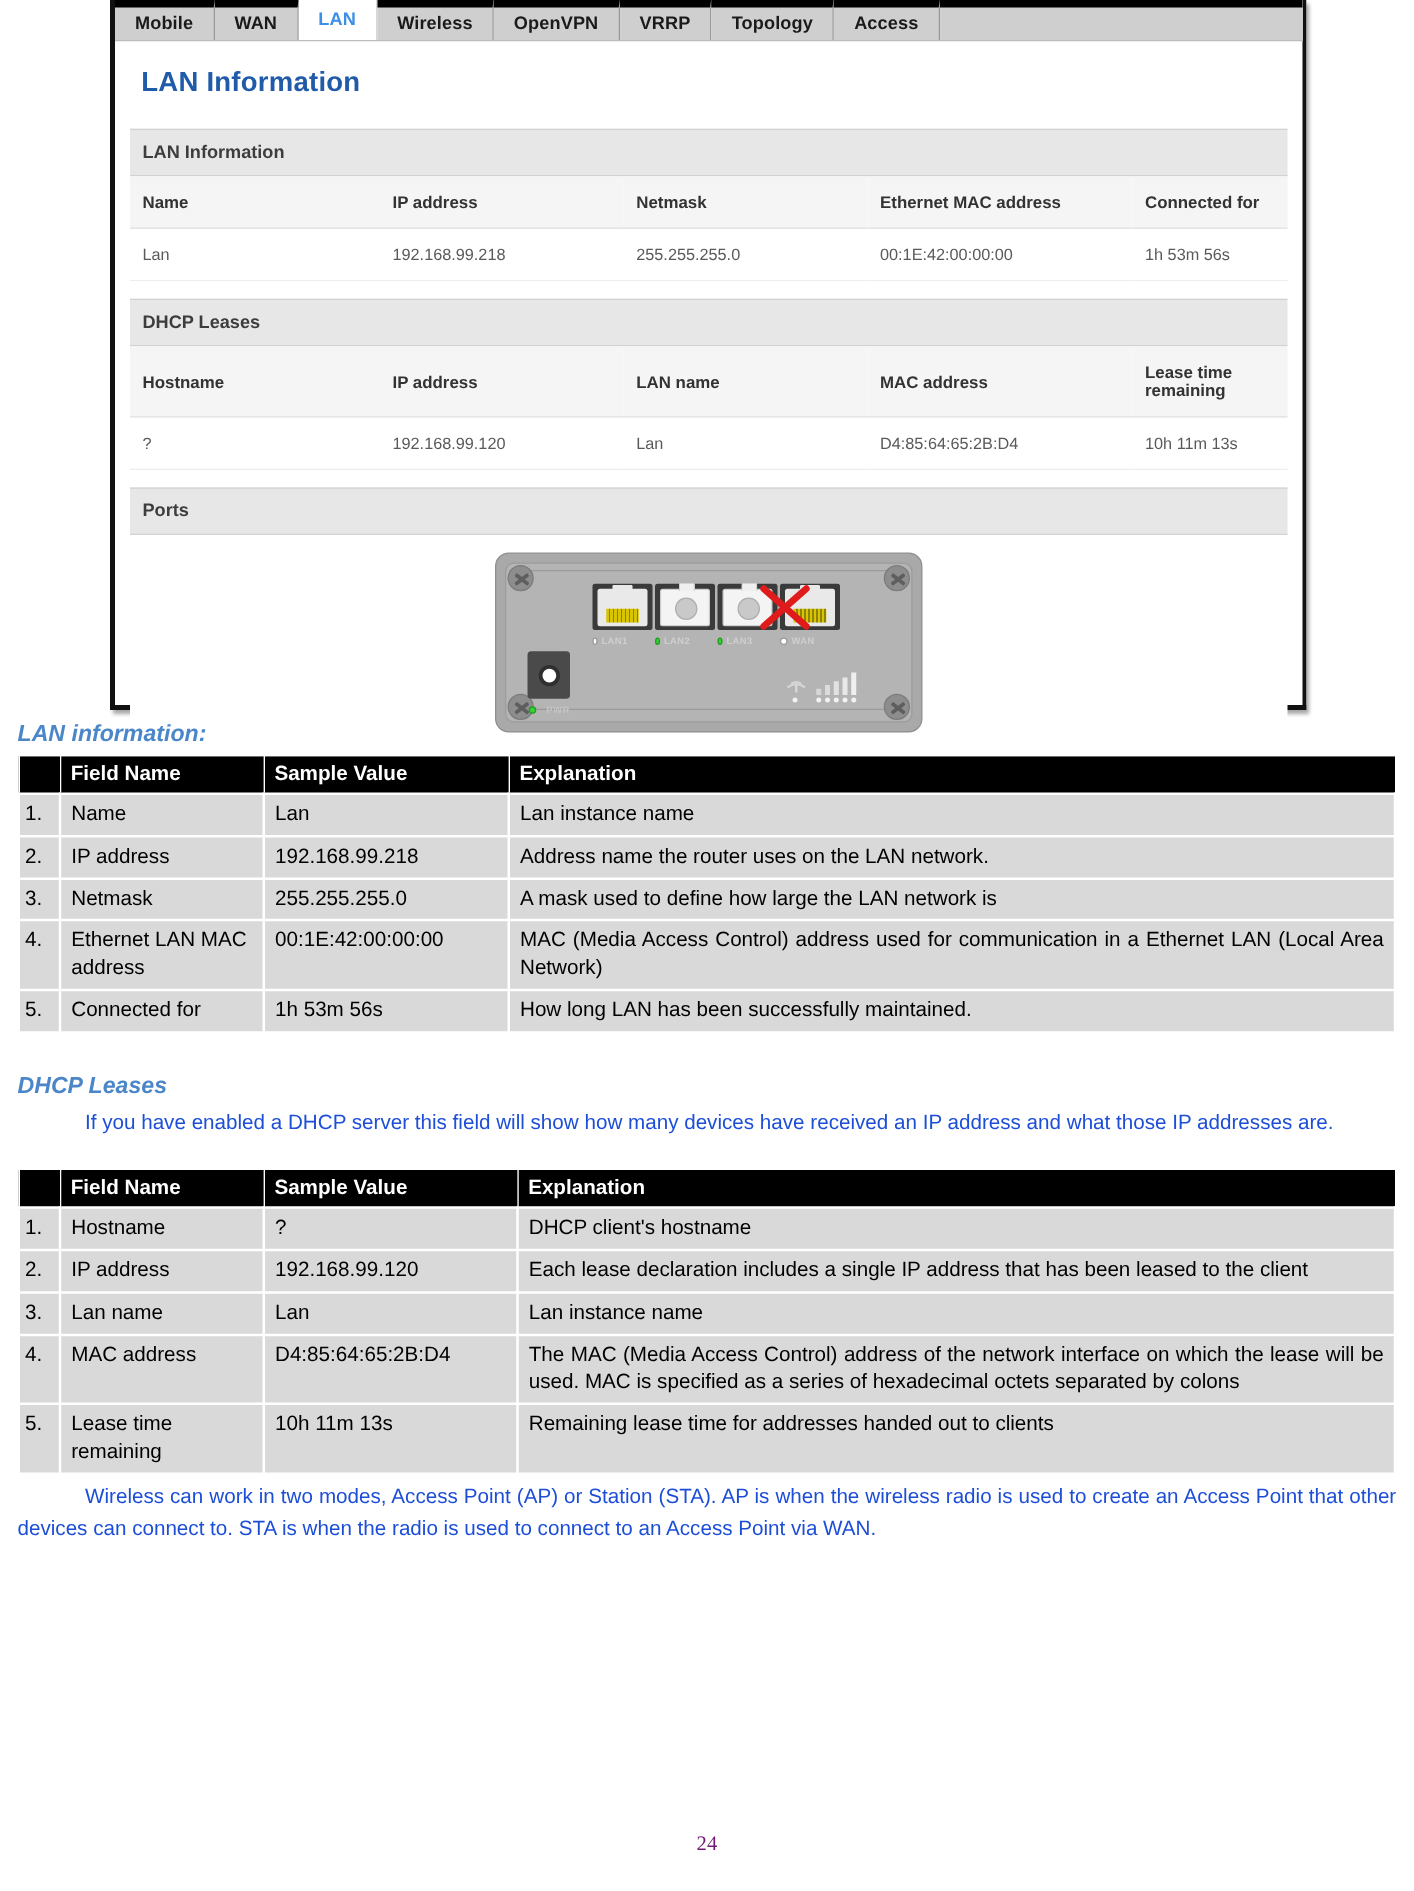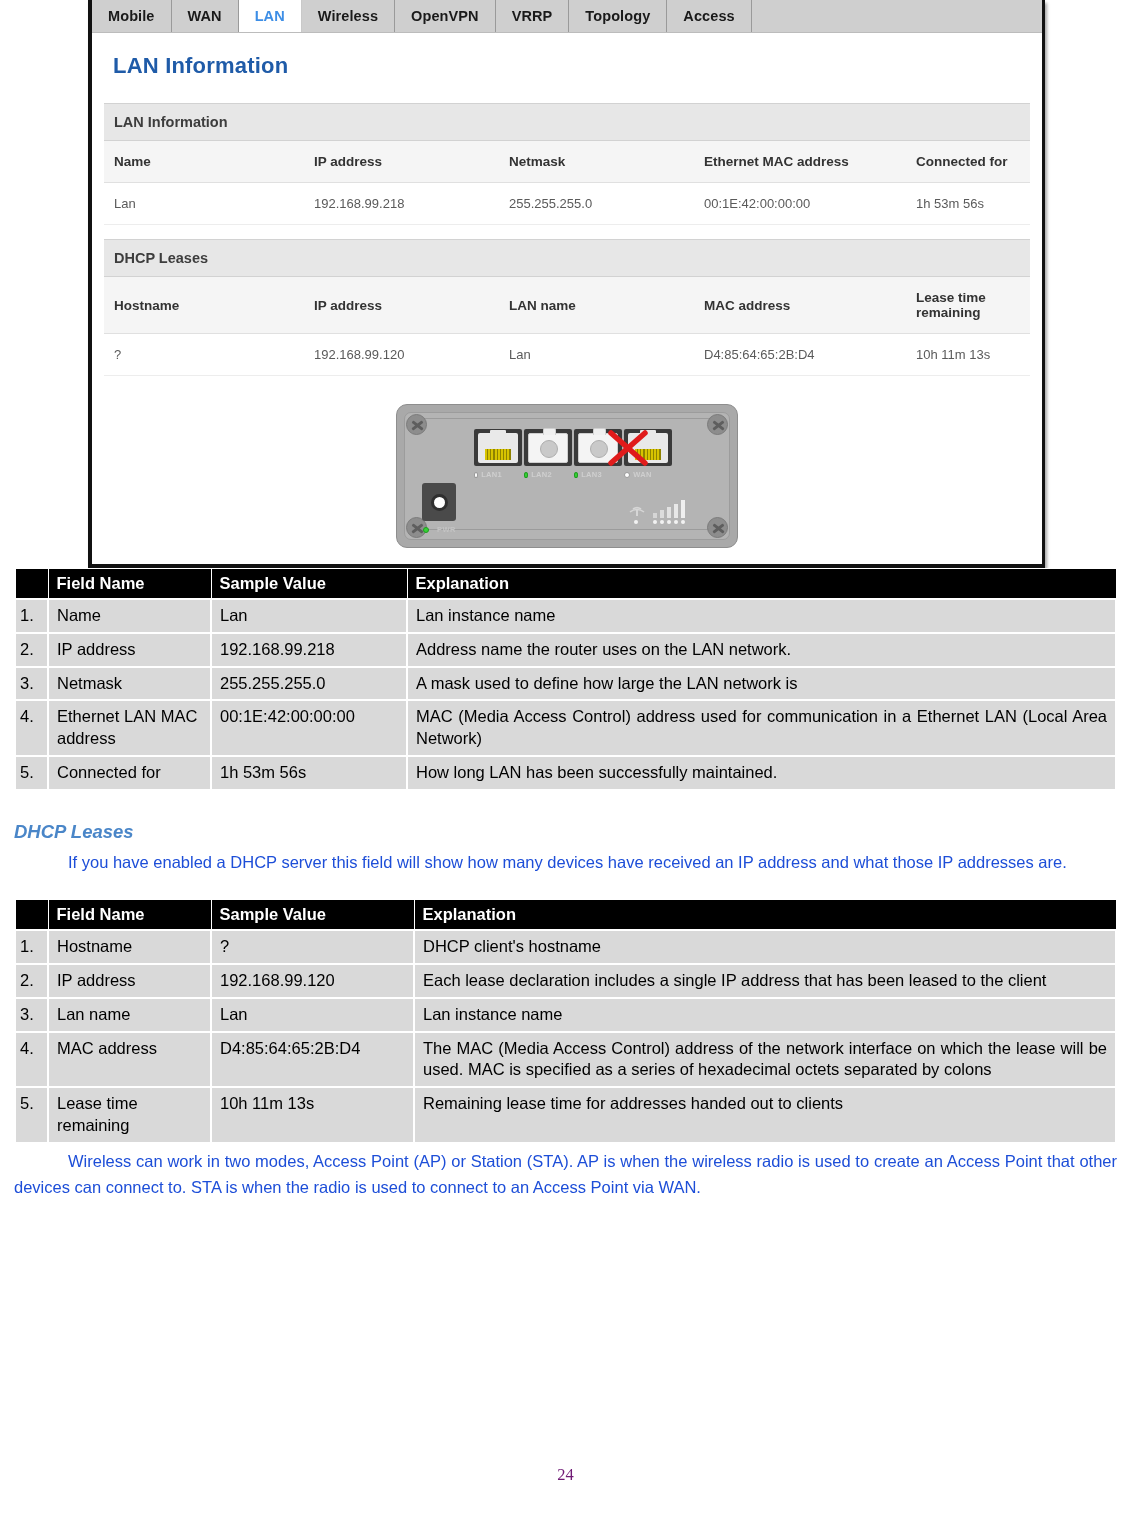--- a/index.html
+++ b/index.html
@@ -32,21 +32,21 @@
     align-items: flex-end;
   }
   .tab {
     height: 33px;
     padding: 0 16px;
     display: flex; align-items: center; justify-content: center;
     font-size: 14.5px; font-weight: bold;
     color: #1a1a1a;
     background: #cfcfcf;
     border-right: 1px solid #9a9a9a;
-    border-top: 1px solid #000000;
+    border-top: 7px solid #000000;
     letter-spacing: .1px;
     white-space: nowrap;
   }
   .tab.active {
     background: #ffffff;
     color: #3d8ee6;
     border-top: 1px solid #ffffff;
     border-right: 1px solid #c9c9c9;
   }
   .tab.filler {
@@ -297,20 +297,21 @@
             <td>192.168.99.120</td>
             <td>Lan</td>
             <td>D4:85:64:65:2B:D4</td>
             <td>10h 11m 13s</td>
           </tr>
         </tbody>
       </table>
 
       <div class="spacer"></div>
 
+      <div class="sect-head">Ports</div>
 
       <div class="portsarea">
         <div class="device">
           <div class="dev-inner"></div>
           <div class="dev-top-line"></div>
           <div class="dev-bot-line"></div>
 
           <div class="screw scr-tl"></div>
           <div class="screw scr-tr"></div>
           <div class="screw scr-bl"></div>
@@ -406,20 +407,21 @@
           </svg>
 
         </div>
       </div>
 
     </div>
   </div>
 
   <div class="doc">
 
+    <div class="ital-head">LAN information:</div>
 
     <table class="doc-tbl">
       <thead>
         <tr>
           <th class="idx"></th>
           <th class="w-fn1">Field Name</th>
           <th class="w-sv1">Sample Value</th>
           <th>Explanation</th>
         </tr>
       </thead>

